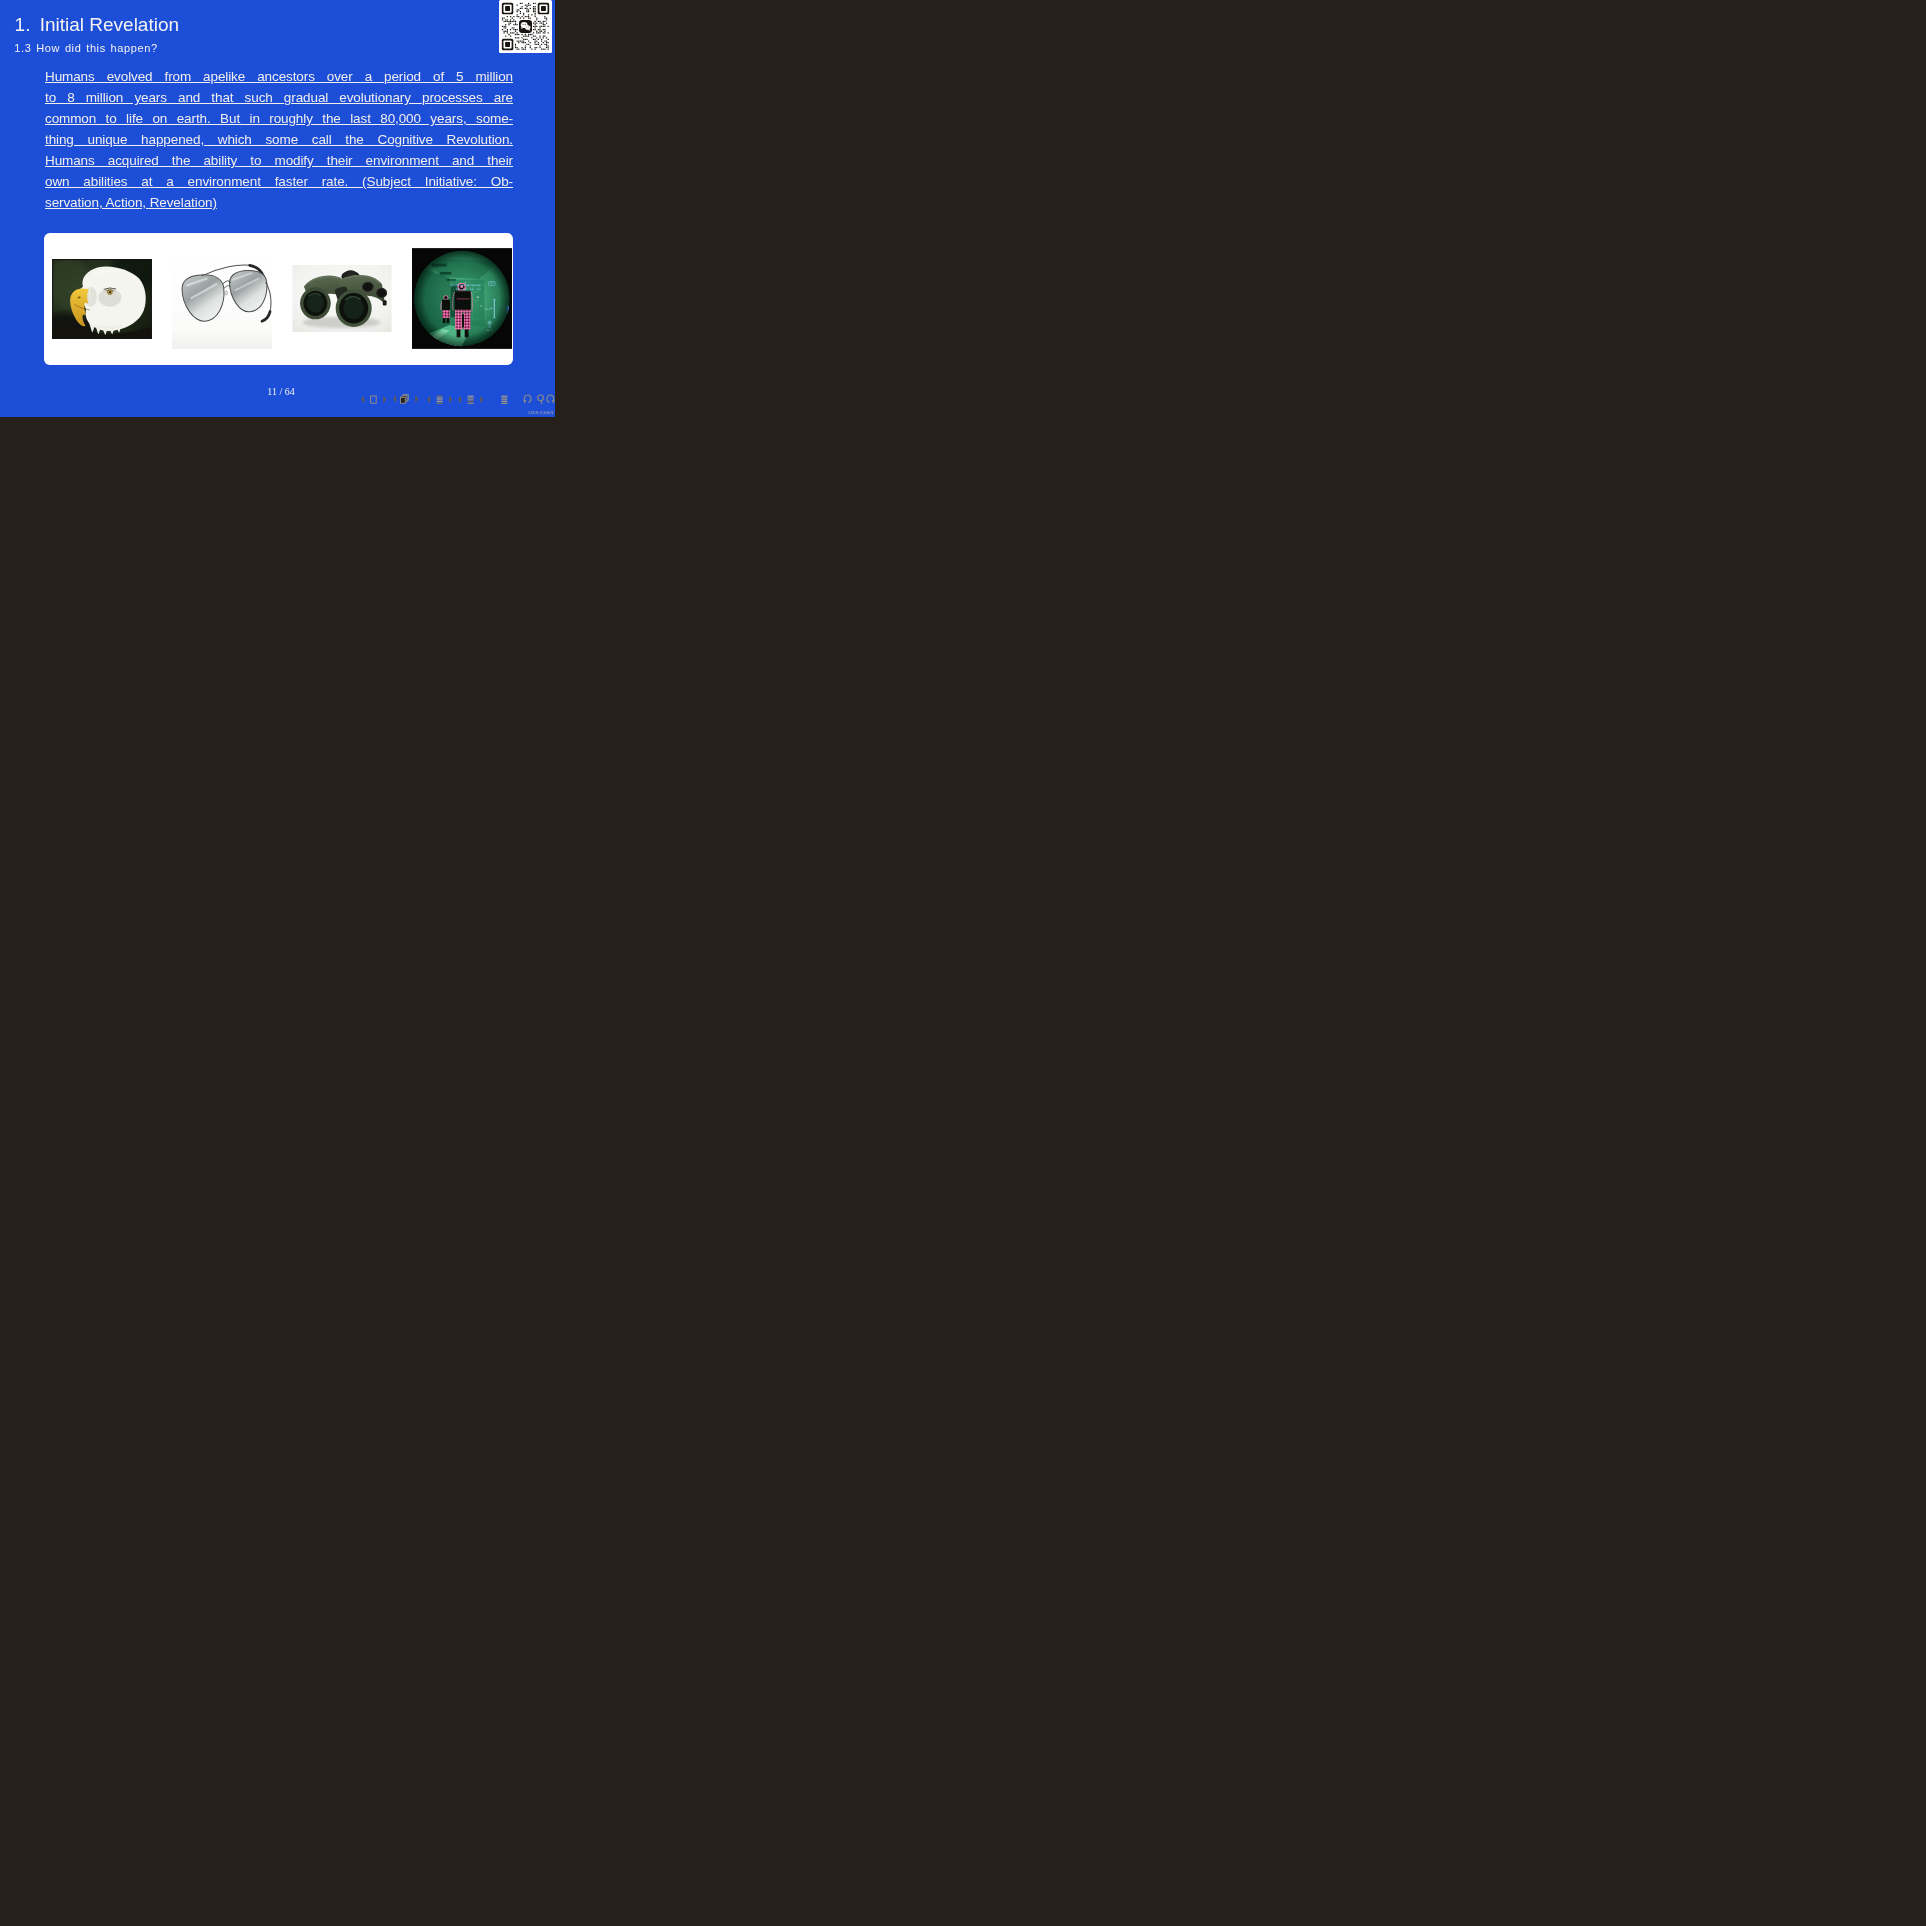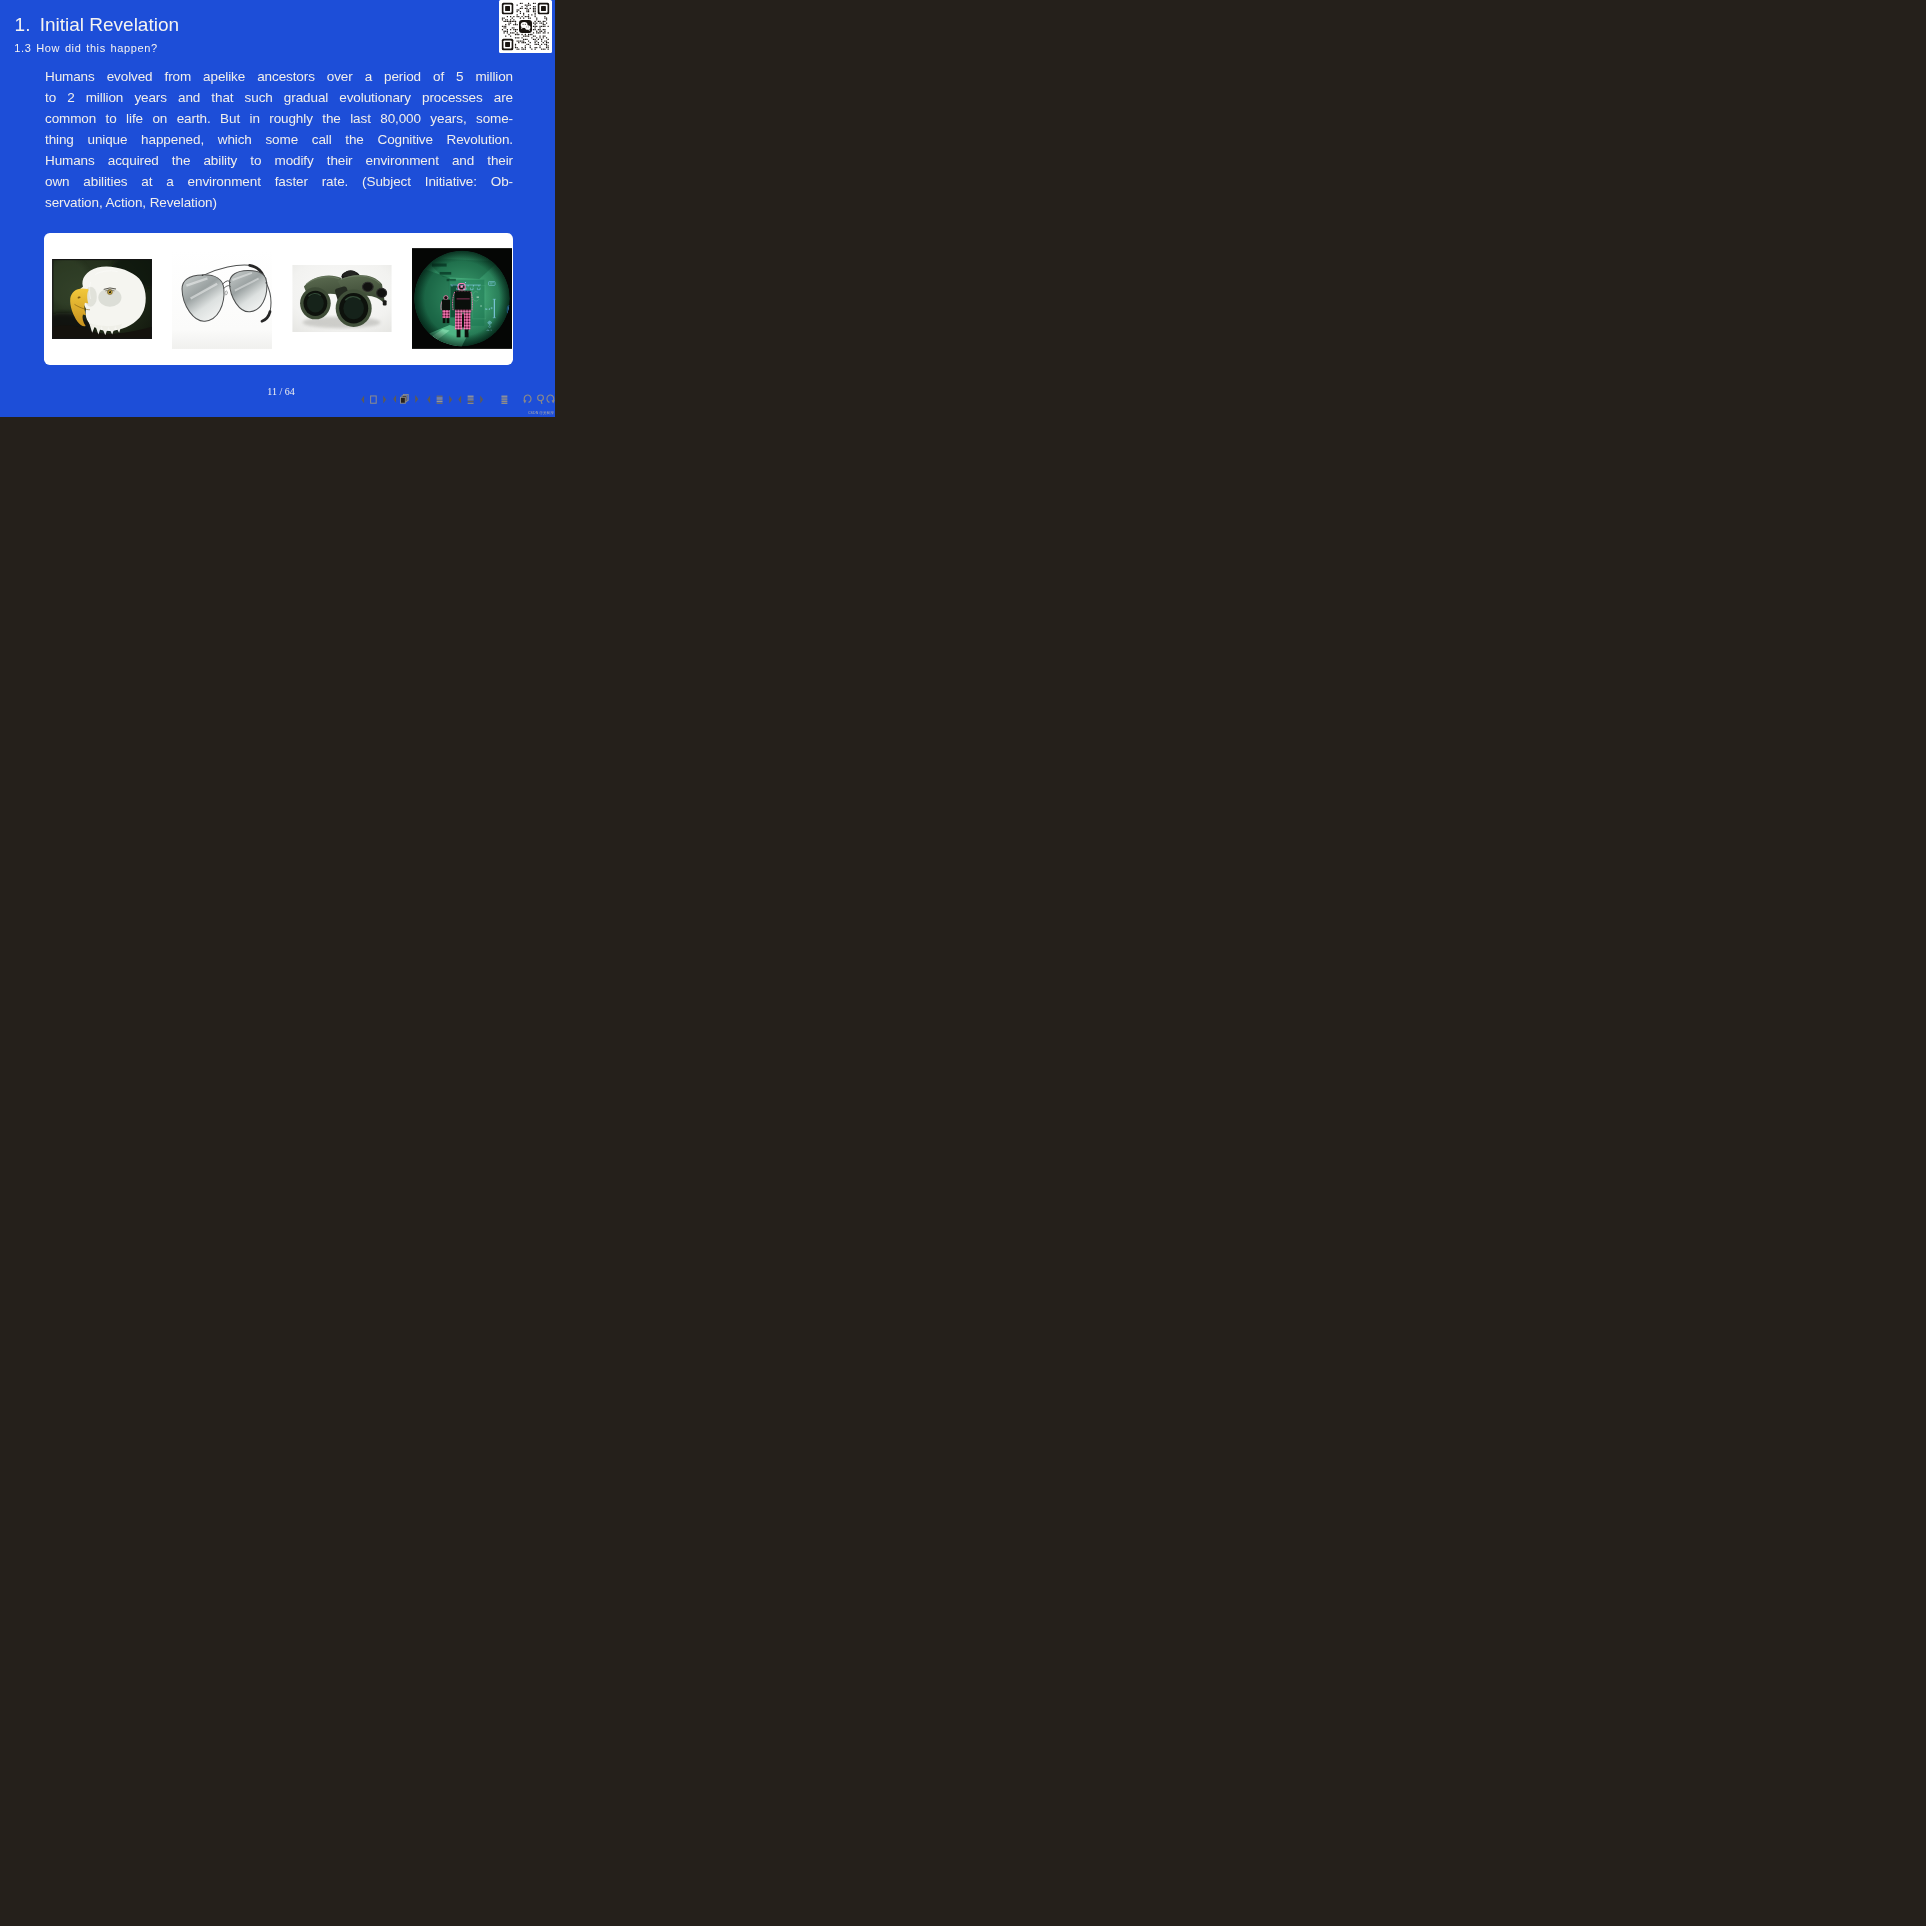--- a/index.html
+++ b/index.html
@@ -6,21 +6,21 @@
   .page{position:relative;width:555px;height:417px;background:#1d4ed8;overflow:hidden;
         font-family:"Liberation Sans",sans-serif;color:#f2f0ee;}
 
   
   .title-row{position:absolute;left:14.6px;top:15.4px;font-size:19px;line-height:20px;color:#f5f3f1;white-space:nowrap;}
   .title-row .secnum{display:inline-block;margin-right:9.2px;}
   .subtitle{position:absolute;left:14.3px;top:43px;font-size:11px;line-height:11.6px;letter-spacing:0.6px;word-spacing:1.2px;color:#f5f3f1;}
 
   
   .bodytext{position:absolute;left:45px;top:66px;width:468px;font-size:13.5px;line-height:21px;letter-spacing:-0.1px;color:#f1efec;}
-  .bodytext .line{text-align:justify;text-align-last:justify;height:21px;overflow:hidden;}
+  .bodytext .line{text-align:justify;text-align-last:justify;height:21px;overflow:hidden;text-decoration:underline;}
   .bodytext .line.last{text-align-last:left;}
 
   
   .panel{position:absolute;left:44px;top:233px;width:469px;height:132px;background:#ffffff;border-radius:5.8px;}
   .fig{position:absolute;overflow:hidden;}
   .fig svg{display:block;width:100%;height:100%;}
   #fig-eagle{left:8px;top:26px;width:100px;height:80px;}
   #fig-sunglasses{left:128px;top:16.6px;width:100px;height:99px;}
   #fig-binoculars{left:248px;top:32px;width:100px;height:67px;}
   #fig-night{left:368px;top:15.4px;width:100px;height:101px;}
@@ -44,21 +44,21 @@
 
 <div class="page">
 
   <div class="title-row">
     <span class="secnum">1.</span><span>Initial Revelation</span>
   </div>
   <div class="subtitle">1.3 How did this happen?</div>
 
   <div class="bodytext">
     <div class="line">Humans evolved from apelike ancestors over a period of 5 million</div>
-    <div class="line">to 2 million years and that such gradual evolutionary processes are</div>
+    <div class="line">to 8 million years and that such gradual evolutionary processes are</div>
     <div class="line">common to life on earth. But in roughly the last 80,000 years, some-</div>
     <div class="line">thing unique happened, which some call the Cognitive Revolution.</div>
     <div class="line">Humans acquired the ability to modify their environment and their</div>
     <div class="line">own abilities at a environment faster rate. (Subject Initiative: Ob-</div>
     <div class="line last">servation, Action, Revelation)</div>
   </div>
 
   <div class="qr">
     <svg id="qr-svg" viewBox="0 0 138 138">
         <rect x="54.1" y="7.4" width="3.3" height="3.3" rx="0.9" fill="#191511"></rect>

